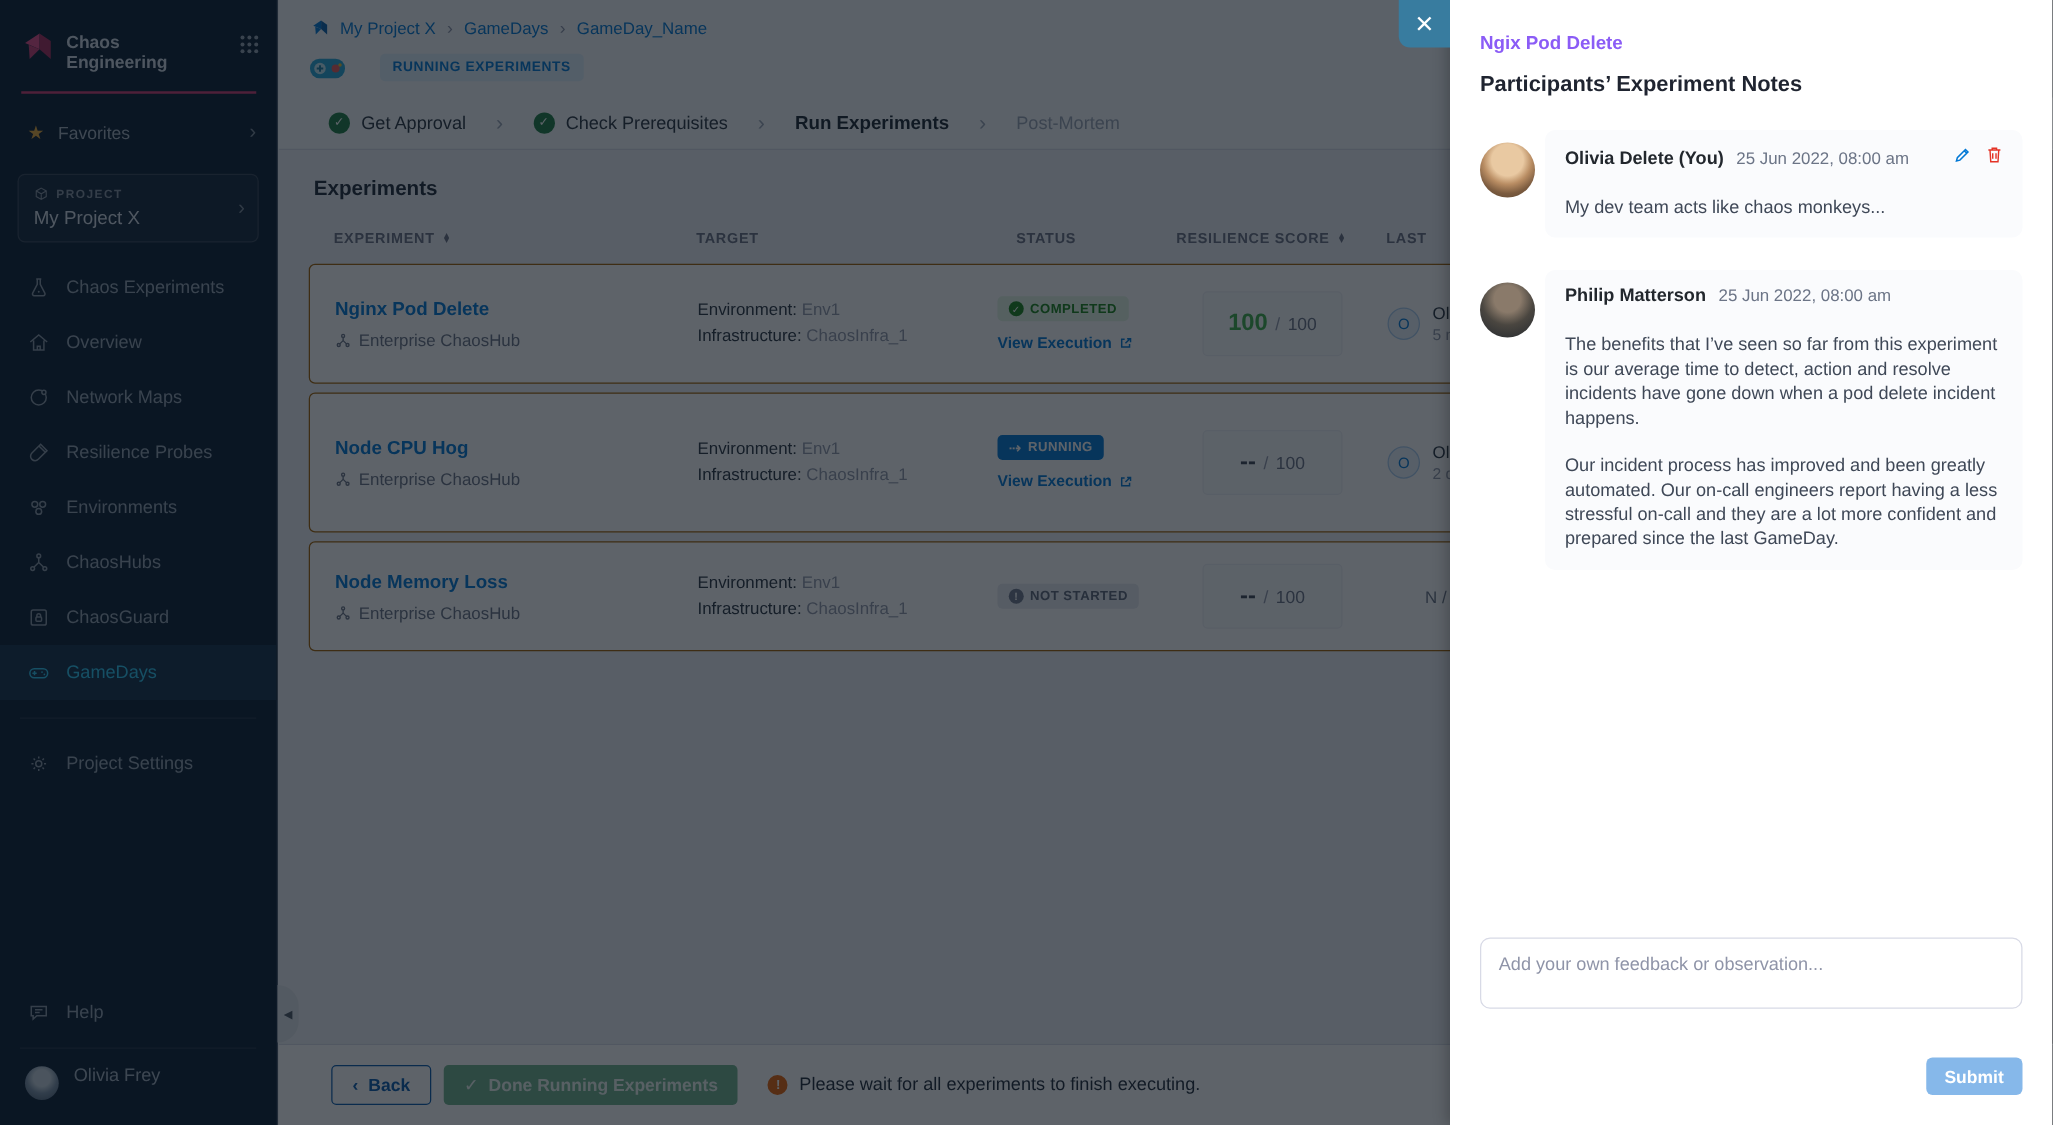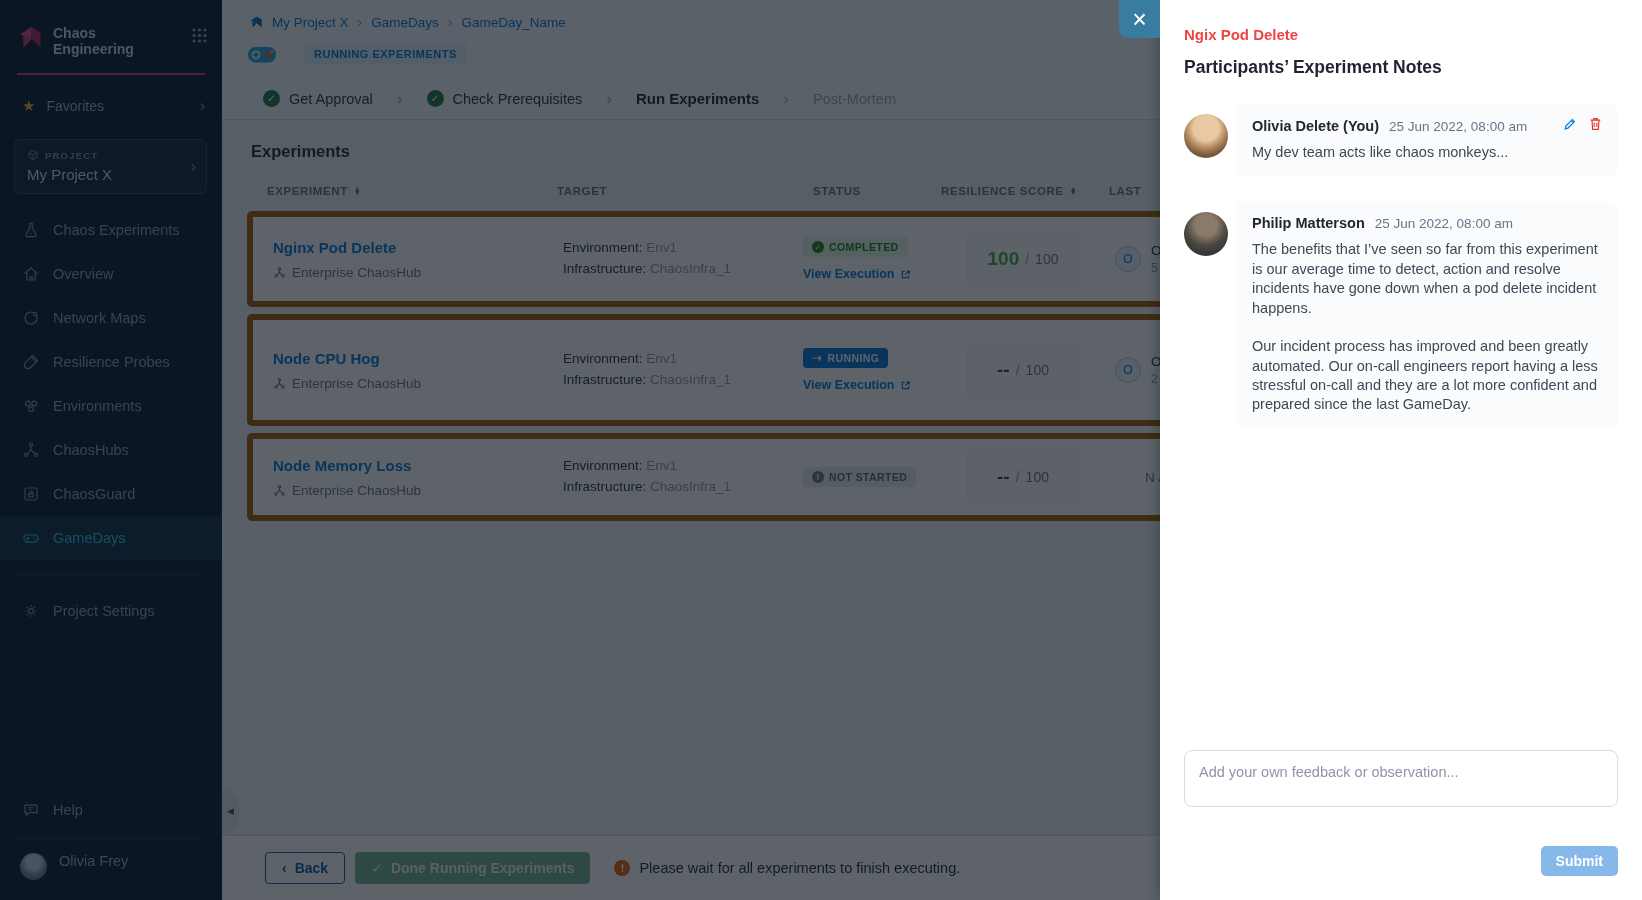--- a/index.html
+++ b/index.html
@@ -49,21 +49,21 @@
   .step.upcoming { color:#9aa4b5; }
   .steps .schev { color:#9aa4b5; font-size:17px; }
 
   .content { padding:20px 24px 0; }
   .exp-heading { font-size:16.5px; font-weight:700; color:#1f2a38; margin:2px 0 24px 4px; }
   .tgrid { display:grid; grid-template-columns:290px 232px 152px 152px 1fr; align-items:center; }
   .thead { padding:0 20px; margin-bottom:14px; font-size:11.5px; font-weight:700; color:#697083; letter-spacing:.6px; }
   .th { display:flex; align-items:center; gap:6px; cursor:pointer; }
   .th.status { padding-left:24px; }
   .sort { display:flex; flex-direction:column; line-height:.62; font-size:7px; color:#697083; }
-  .row-card { background:#fff; border:6px solid #a16207; border-radius:5px; padding:0 20px; margin-bottom:7px; }
+  .row-card { background:#fff; border:1px solid #a16207; border-radius:5px; padding:0 20px; margin-bottom:7px; }
   .row-card.h1 { min-height:96px; } .row-card.h2 { min-height:112px; } .row-card.h3 { min-height:88px; }
   .exp-name { font-size:15px; font-weight:700; color:#0278d5; cursor:pointer; }
   .exp-hub { display:flex; align-items:center; gap:6px; margin-top:9px; font-size:13.5px; color:#6b7486; }
   .tgt { font-size:13.5px; color:#2a3542; line-height:1.55; }
   .tgt .val { color:#9299ab; }
   .status-cell { display:flex; flex-direction:column; align-items:flex-start; gap:10px; padding-left:8px; }
   .badge { display:inline-flex; align-items:center; gap:5px; font-size:10.5px; font-weight:700; letter-spacing:.4px; border-radius:4px; padding:4px 9px; }
   .badge .bck { width:12px; height:12px; border-radius:50%; display:flex; align-items:center; justify-content:center; font-size:8px; }
   .badge.completed { background:#e3f6e4; color:#1b841d; }
   .badge.completed .bck { background:#1b841d; color:#fff; }
@@ -89,34 +89,34 @@
   .btn-done { background:#57a579; color:#eaf5ee; opacity:.85; }
   .warn-wrap { display:flex; align-items:center; gap:9px; margin-left:14px; }
   .warn-ic { width:16px; height:16px; border-radius:50%; background:#e8630a; color:#fff; font-size:10.5px; font-weight:700; display:flex; align-items:center; justify-content:center; }
   .warn-txt { font-size:14.5px; color:#1f2a38; }
 
   
   .overlay { position:absolute; inset:0; background:rgba(10,18,28,.66); z-index:40; }
   .panel { position:absolute; top:0; right:0; bottom:0; width:482px; background:#fff; z-index:50; box-shadow:-3px 0 10px rgba(0,0,0,.22); }
   .close-btn { position:absolute; top:0; left:-41px; width:41px; height:38px; background:#387c9f; border:none; border-radius:0 0 0 9px; color:#fff; font-size:25px; line-height:1; display:flex; align-items:center; justify-content:center; cursor:pointer; font-family:inherit; }
   .panel-inner { padding:26px 24px 0; height:100%; position:relative; }
-  .p-link { font-size:15px; font-weight:700; color:#ef4444; cursor:pointer; }
+  .p-link { font-size:15px; font-weight:700; color:#8b5cf6; cursor:pointer; }
   .p-heading { font-size:17.5px; font-weight:700; color:#1f2430; margin-top:14px; }
   .comment { display:flex; gap:8px; margin-top:26px; }
   .comment:first-of-type { margin-top:32px; }
   .c-ava { width:44px; height:44px; border-radius:50%; flex:0 0 44px; margin-top:10px; }
   .c-ava.olivia { background:radial-gradient(circle at 50% 32%,#e9c9a2 0 34%,#b98d63 52%,#7b5b3f 72%,#574231 100%); }
   .c-ava.philip { background:radial-gradient(circle at 50% 30%,#8a7a6a 0 28%,#4a4640 55%,#23282e 100%); }
   .c-card { background:#fafbfd; border-radius:8px; padding:13px 16px 14px; flex:1; }
   .c-head { display:flex; align-items:baseline; gap:10px; }
   .c-author { font-size:14.5px; font-weight:700; color:#22272d; }
   .c-time { font-size:13.5px; color:#6b7486; }
   .c-actions { margin-left:auto; display:flex; gap:12px; align-items:center; }
   .c-actions .act { cursor:pointer; display:flex; }
-  .c-body { margin-top:9px; font-size:14.5px; color:#3f4857; line-height:1.34; }
+  .c-body { margin-top:22px; font-size:14.5px; color:#3f4857; line-height:1.34; }
   .c-body p + p { margin-top:19px; }
   .composer { position:absolute; left:24px; right:24px; top:750px; }
   .composer textarea { width:100%; height:57px; resize:none; border:1px solid #d8dae6; border-radius:8px; padding:13px 14px; font-size:14.5px; color:#3f4857; font-family:inherit; outline:none; }
   .composer textarea::placeholder { color:#8f94a8; }
   .submit-btn { position:absolute; right:24px; top:846px; height:30px; padding:0 15px; background:#86b8ea; color:#fff; border:none; border-radius:5px; font-size:14px; font-weight:700; cursor:pointer; font-family:inherit; }
 
   svg { display:block; }
 </style>
 </head>
 <body>

